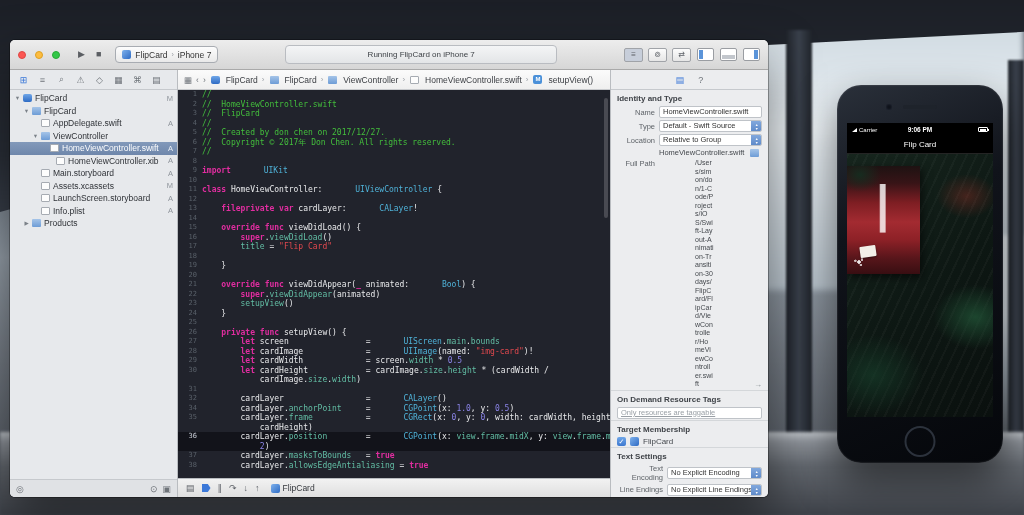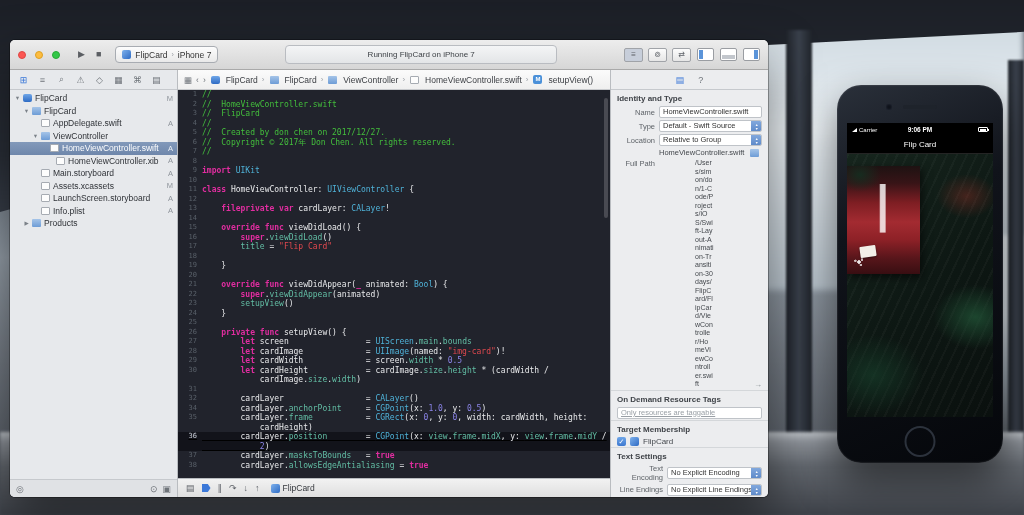--- a/index.html
+++ b/index.html
@@ -78,27 +78,27 @@
   .editor-col { flex:1; min-width:0; display:flex; flex-direction:column; }
   .jumpbar { height:20px; flex:0 0 auto; background:linear-gradient(#FBFBFB,#EFEFEF); border-bottom:1px solid #C8CACD;
     display:flex; align-items:center; font-size:8.5px; color:#3A3D42; padding:0 6px; gap:4px; white-space:nowrap; overflow:hidden; }
   .jb-ic { color:#6E7379; font-size:8.5px; }
   .crumb { display:flex; align-items:center; gap:3px; }
   .crumb-sep { color:#9EA3A9; font-size:8px; }
 
   .code { flex:1; min-height:0; background:#21232C; font-family:"DejaVu Sans Mono",monospace;
     font-size:8px; line-height:9.5px; overflow:hidden; position:relative; }
   .code-row { display:flex; height:9.5px; white-space:pre; }
-  .code-row.hl { background:#12131A;text-decoration:underline; }
+  .code-row.hl { background:#12131A; }
   .gut { flex:0 0 24px; text-align:right; padding-right:5px; color:#596069; font-size:7px; }
   .code-row.hl .gut { color:#C8CDD6; }
   .ln { flex:1; overflow:hidden; }
   .tk-c { color:var(--c-comment); }
   .tk-k { color:var(--c-keyword); font-weight:bold; }
-  .tk-t { color:var(--c-type); }
+  .tk-t { color:var(--c-type);margin-left:28px; }
   .tk-m { color:var(--c-member); }
   .tk-s { color:var(--c-string); }
   .tk-num { color:var(--c-number); }
   .tk-p { color:var(--c-plain); }
   .code-scrollbar { position:absolute; right:2px; top:8px; width:4px; height:120px; border-radius:2px; background:rgba(255,255,255,.18); }
 
   .debugbar { height:19px; flex:0 0 auto; background:linear-gradient(#F2F2F2,#DFDFDF); border-top:1px solid #B9BCC0;
     display:flex; align-items:center; gap:7px; padding:0 8px; font-size:9px; color:#5E6268; }
   .bp-tag { width:9px; height:8px; background:#3B78D8; clip-path:polygon(0 0,70% 0,100% 50%,70% 100%,0 100%); }
   .dbg-app { display:flex; align-items:center; gap:3px; font-size:8.5px; color:#34373C; margin-left:4px; }

